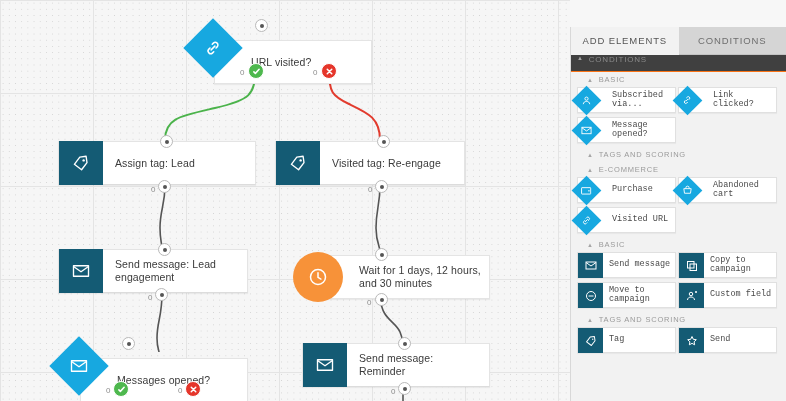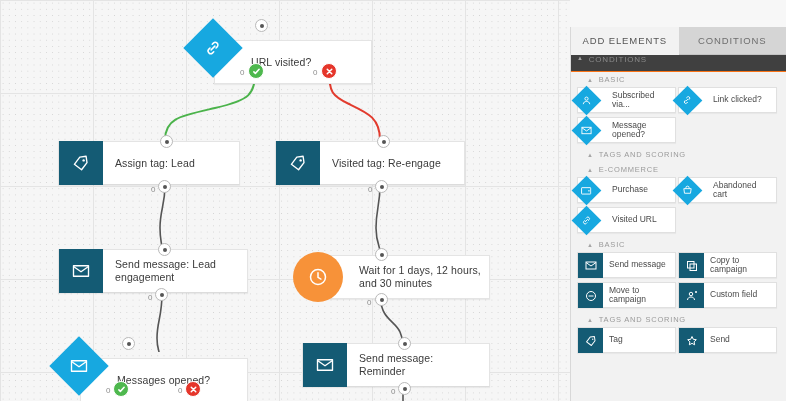--- a/index.html
+++ b/index.html
@@ -149,21 +149,21 @@
     height: 17px; display: flex; 
     font-size: 8px; letter-spacing: .8px; color: #8a8a8a;
     padding-left: 6px; background: #404040; border-bottom: 1px solid #f97316;
   }
   .sub-head {
     height: 15px; display: flex; align-items: center;
     font-size: 7.5px; letter-spacing: .8px; color: #9a9a9a;
     padding-left: 16px;
   }
   .caret { margin-right: 5px; font-size: 6px; color: #a5a5a5; line-height: 1; }
-  .items { display: flex; flex-wrap: wrap; padding: 0 4px 4px 6px; gap: 4px 2px; }
+  .items { display: flex; flex-wrap: wrap; padding: 0 4px 4px 6px; gap: 4px 2px; font-family: Liberation Mono, monospace; }
   .pal {
     width: 99px; height: 26px; background: #fff;
     border: 1px solid #e0e0e0;
     display: flex; align-items: center; position: relative;
     box-shadow: 0 1px 1px rgba(0,0,0,.04);
   }
   .pal .t {
     font-size: 8.5px; color: #4a4a4a; line-height: 9.5px;
     padding-left: 34px; padding-right: 3px;
   }
@@ -229,21 +229,21 @@
       </div>
       <span class="cnt" style="left:48px; top:42px;">0</span>
       <div class="badge no" style="left:129px; top:37px;">
         <svg width="9" height="9" viewBox="0 0 24 24" fill="none" stroke="#fff" stroke-width="4" stroke-linecap="round">
             <path d="M6 6l12 12M18 6L6 18"></path>
           </svg>
       </div>
       <span class="cnt" style="left:121px; top:42px;">0</span>
     </div>
 
-    <div class="node" style="left:58px; top:141px; width:182px;">
+    <div class="node" style="left:58px; top:141px; width:198px;">
       <div class="ico-sq">
         <svg width="18" height="18" viewBox="0 0 24 24" fill="none" stroke="#fff" stroke-width="1.8" stroke-linejoin="round">
           <path d="M3 12.5l8.5-8.5H20v8.5L11.5 21z" transform="rotate(-8 12 12)"></path>
           <circle cx="15.5" cy="8.5" r="1.6" fill="#fff" stroke="none"></circle>
         </svg>
       </div>
       <span class="label">Assign tag: Lead</span>
       <div class="port" style="left:101px; top:-7px;"></div>
       <div class="port" style="left:99px; top:38px;"></div>
       <span class="cnt" style="left:92px; top:43px;">0</span>

